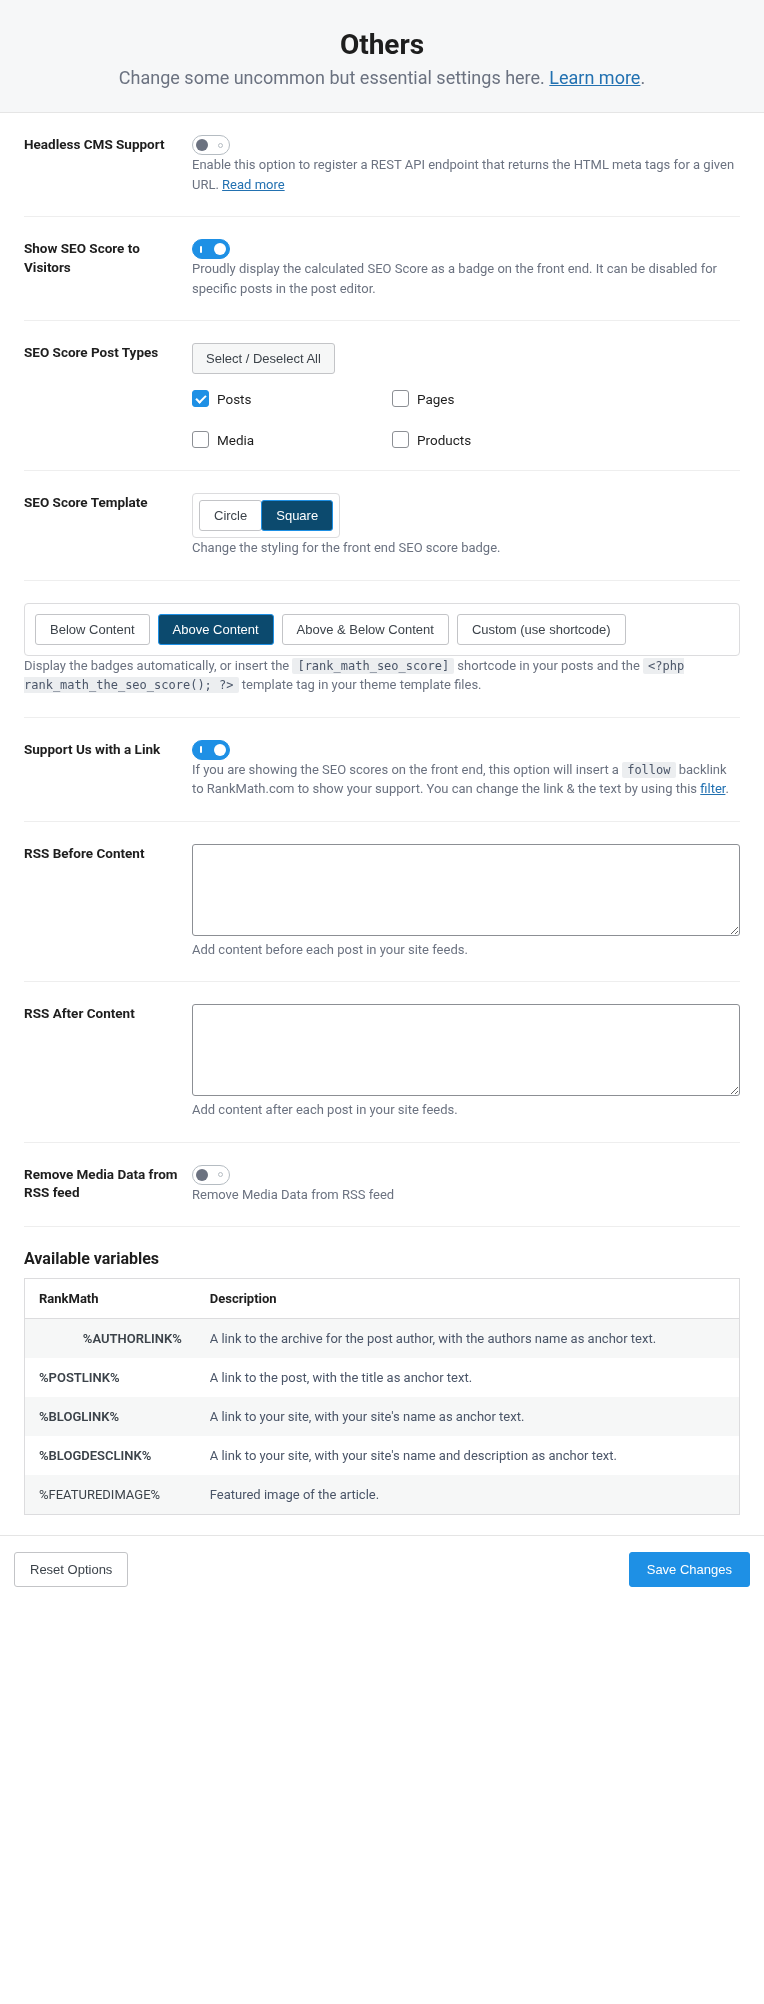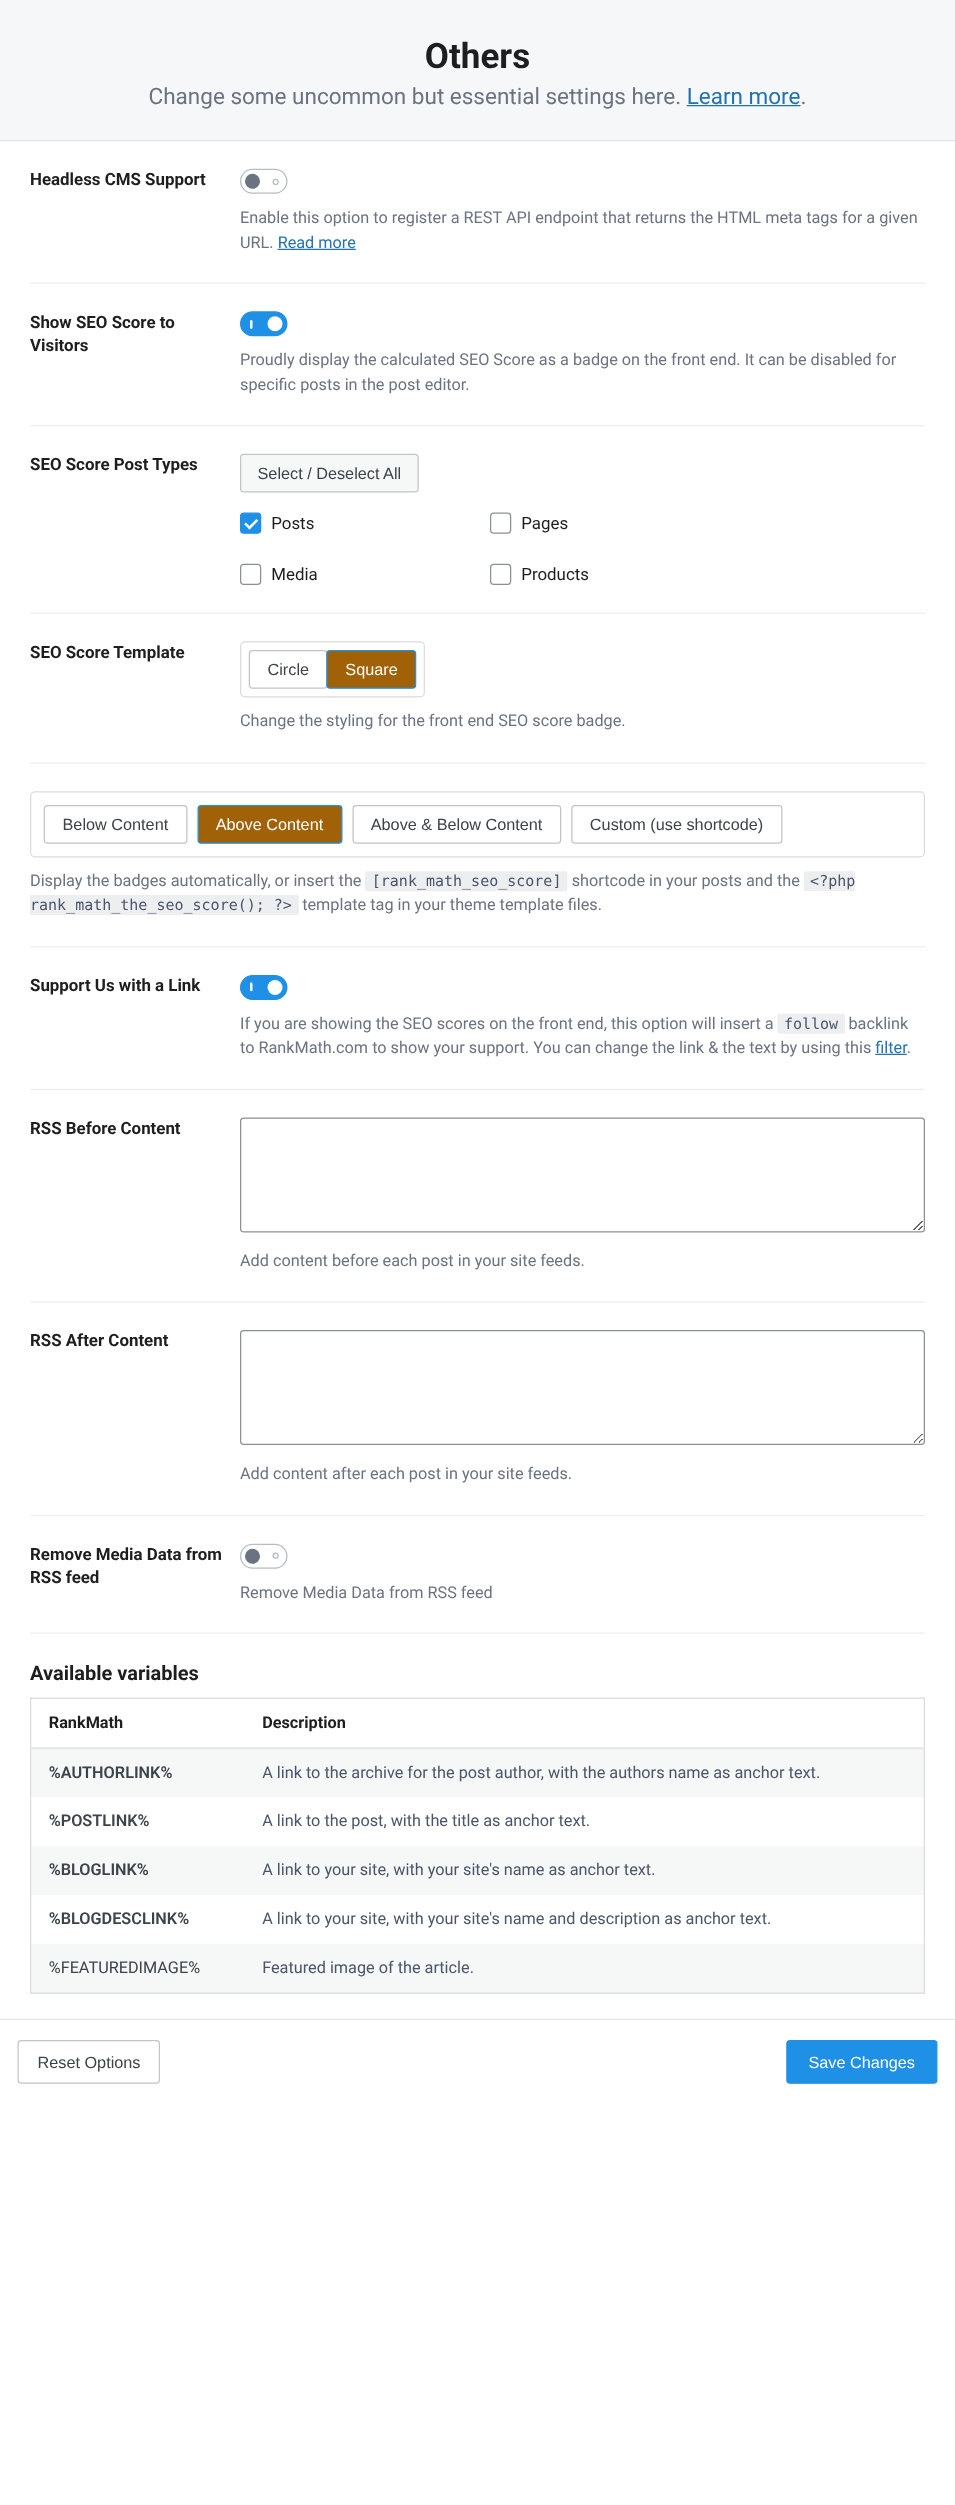--- a/index.html
+++ b/index.html
@@ -7,21 +7,21 @@
   .header { background: #f6f7f8; border-bottom: 1px solid #e5e5e5; text-align: center; padding: 28px 20px 24px; }
   .header h1 { font-size: 28px; font-weight: 700; color: #1e1e1e; margin-bottom: 6px; }
   .header p { font-size: 18px; color: #6b7280; }
   .header a { color: #2271b1; text-decoration: underline; }
   .settings { padding: 0 24px; }
   .row { display: flex; border-bottom: 1px solid #eee; padding: 22px 0; }
   .row:last-of-type { border-bottom: none; }
   .label-col { flex: 0 0 168px; padding-right: 10px; }
   .label-col strong { font-size: 13.5px; font-weight: 700; color: #1e1e1e; line-height: 1.4; display: block; }
   .control-col { flex: 1; }
-  .desc { font-size: 13px; color: #6b7280; line-height: 1.5; margin-top: 10px; }
+  .desc { font-size: 13px; color: #6b7280; line-height: 1.5; }
   .desc a { color: #2271b1; text-decoration: underline; }
   .desc code { background: #eceef0; padding: 1px 5px; font-family: Menlo, Consolas, monospace; font-size: 12px; border-radius: 2px; color: #4a5568; }
   
   .toggle { width: 38px; height: 20px; border-radius: 10px; display: inline-flex; align-items: center; padding: 0 3px; position: relative; cursor: pointer; }
   .toggle.off { background: #fff; border: 1px solid #b5bcc2; justify-content: flex-start; }
   .toggle.off .knob { width: 12px; height: 12px; border-radius: 50%; background: #6b7280; }
   .toggle.off .dot { width: 5px; height: 5px; border-radius: 50%; border: 1px solid #b5bcc2; position: absolute; right: 6px; }
   .toggle.on { background: #1e90e5; border: 1px solid #1e90e5; justify-content: flex-end; }
   .toggle.on .knob { width: 12px; height: 12px; border-radius: 50%; background: #fff; }
   .toggle.on .bar { width: 2px; height: 7px; background: #fff; border-radius: 1px; position: absolute; left: 7px; }
@@ -30,21 +30,21 @@
   
   .check-grid { display: grid; grid-template-columns: 1fr 1fr; gap: 24px 20px; margin-top: 16px; max-width: 380px; }
   .check-item { display: flex; align-items: center; gap: 8px; font-size: 13.5px; color: #1e1e1e; }
   .cbox { width: 17px; height: 17px; border: 1px solid #8c8f94; border-radius: 3px; display: inline-flex; align-items: center; justify-content: center; background: #fff; }
   .cbox.checked { background: #1e90e5; border-color: #1e90e5; }
   .cbox.checked::after { content: ""; width: 8px; height: 4px; border-left: 2px solid #fff; border-bottom: 2px solid #fff; transform: rotate(-45deg); margin-top: -2px; }
   
   .seg-wrap { border: 1px solid #dcdcde; border-radius: 4px; display: inline-flex; padding: 6px; gap: 0; }
   .seg-btn { padding: 7px 14px; font-size: 13px; border: 1px solid #c3c4c7; background: #fff; color: #3c434a; border-radius: 3px; cursor: pointer; margin-left: -1px; }
   .seg-btn:first-child { margin-left: 0; }
-  .seg-btn.active { background: #a16207; border-color: #1e90e5; color: #fff; }
+  .seg-btn.active { background: #0c4a6e; border-color: #1e90e5; color: #fff; }
   .seg-wrap.wide { padding: 10px; flex-wrap: wrap; gap: 8px; }
   .seg-wrap.wide .seg-btn { margin-left: 0; }
   
   textarea.big { width: 100%; height: 92px; border: 1px solid #8c8f94; border-radius: 3px; padding: 8px; font-family: inherit; font-size: 13px; resize: vertical; }
   
   .vars-heading { font-size: 16px; font-weight: 700; margin: 22px 0 10px; }
   .vars-table { width: 100%; border: 1px solid #dcdcde; border-collapse: collapse; font-size: 13px; margin-bottom: 20px; }
   .vars-table th { text-align: left; padding: 12px 14px; font-weight: 700; color: #1e1e1e; border-bottom: 1px solid #dcdcde; background: #fff; }
   .vars-table td { padding: 12px 14px; color: #3c434a; vertical-align: middle; }
   .vars-table td:last-child { color: #4a5568; }
@@ -201,21 +201,21 @@
     <div class="vars-heading">Available variables</div>
     <table class="vars-table">
       <thead>
         <tr>
           <th>RankMath</th>
           <th>Description</th>
         </tr>
       </thead>
       <tbody id="vars-body">
           <tr>
-            <td style="font-weight: 600;">%AUTHORLINK%</td>
+            <td style="font-weight: 600; text-align: right;">%AUTHORLINK%</td>
             <td>A link to the archive for the post author, with the authors name as anchor text.</td>
           </tr>
           <tr>
             <td style="font-weight: 600;">%POSTLINK%</td>
             <td>A link to the post, with the title as anchor text.</td>
           </tr>
           <tr>
             <td style="font-weight: 600;">%BLOGLINK%</td>
             <td>A link to your site, with your site's name as anchor text.</td>
           </tr>

